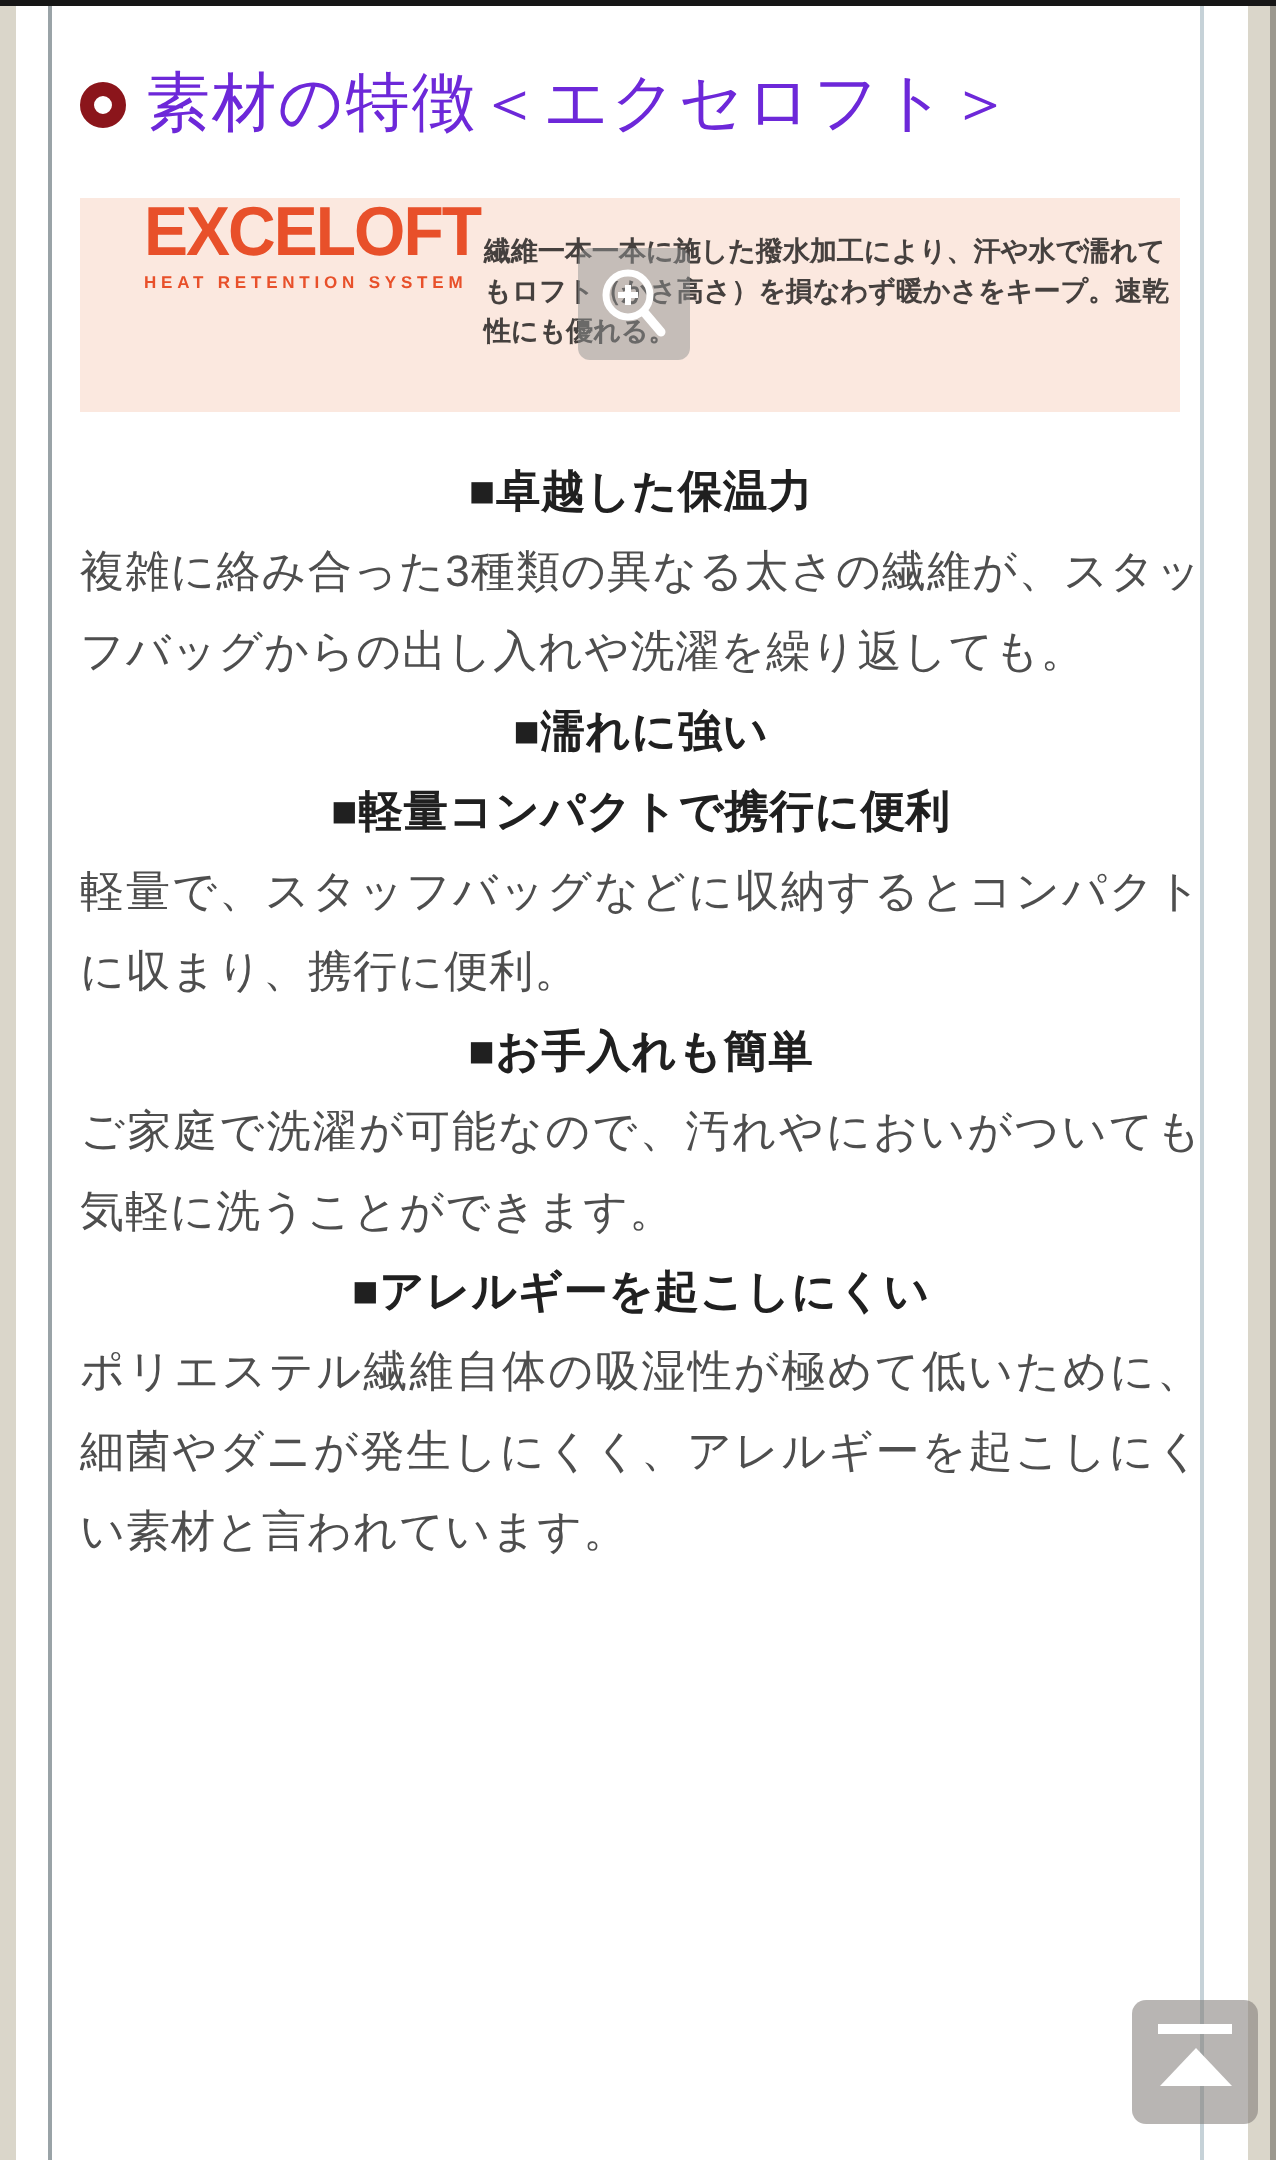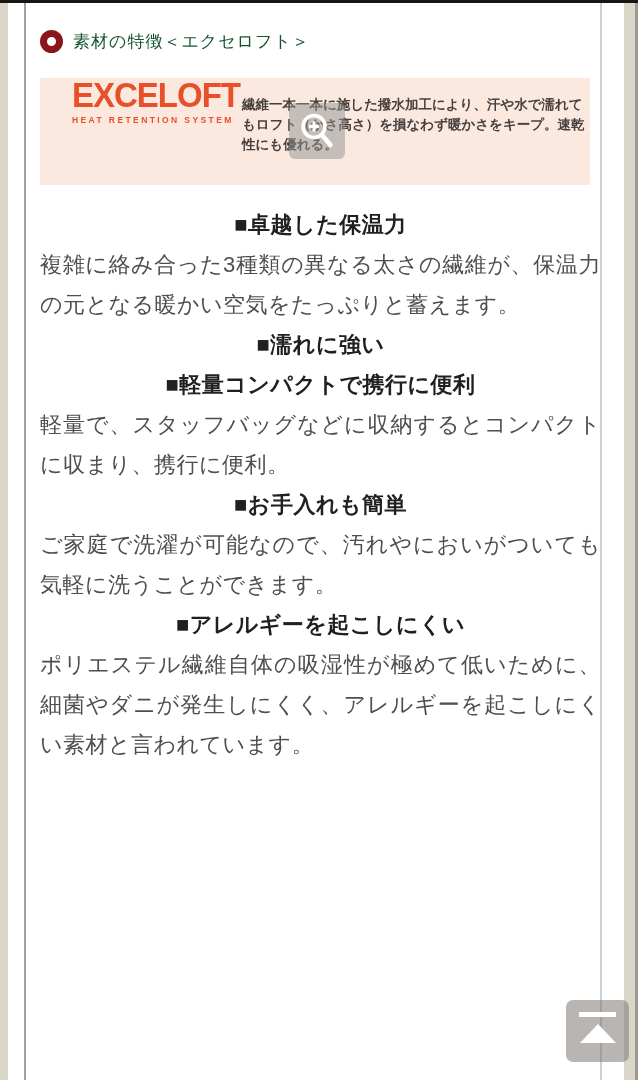--- a/index.html
+++ b/index.html
@@ -12,21 +12,21 @@
   .top-line { position:absolute; top:0; left:0; right:0; height:3px; background:#161616; z-index:6; }
   .edge-left  { position:absolute; left:0; top:0; width:8px;  height:1080px; background:#dad6ca; z-index:2; }
   .edge-right { position:absolute; right:0; top:0; width:14px; height:1080px; background:#dad6ca; border-right:3px solid #9b988e; z-index:2; }
   .border-left  { position:absolute; left:24px;  top:0; width:2px; height:1080px; background:#9aa3a7; z-index:3; }
   .border-right { position:absolute; left:600px; top:0; width:2px; height:1080px; background:#c6d2d8; z-index:3; }
 
   .content { position:absolute; left:26px; top:3px; width:574px; height:1077px; background:#fff; overflow:hidden; }
 
   .title-row { display:flex; align-items:center; gap:10px; margin:27px 0 0 14px; }
   .bullet { width:23px; height:23px; border:7px solid #8b151b; border-radius:50%; background:#fff; flex:0 0 auto; }
-  .page-title { font-size:17px; font-weight:400; color:#14532d; letter-spacing:1px; margin:0;text-align:center; }
+  .page-title { font-size:32px; font-weight:400; color:#6d28d9; letter-spacing:1px; margin:0;text-align:center; }
 
   .banner { position:relative; margin:25px 0 0 14px; width:550px; height:107px; background:#fbe8df; display:flex; }
   .logo-block { width:208px; display:flex; flex-direction:column; justify-content:flex-start; padding-left:32px; }
   .logo-text { color:#e8502a; font-size:33px; font-weight:700; letter-spacing:-1px; transform:scaleY(1.05); line-height:1; }
   .logo-sub  { color:#e8502a; font-size:8.5px; font-weight:700; letter-spacing:2.4px; margin-top:4px; white-space:nowrap; }
   .banner-right { flex:1; padding-top:8px; }
   .badge-row { display:flex; gap:13px; }
   .badge {
     background:#5a5755; color:#ffffff; border-radius:10px;
     width:101px; padding:5px 0; text-align:center;
@@ -85,21 +85,21 @@
         <line x1="19" y1="12.5" x2="19" y2="22.5" stroke="#ffffff" stroke-width="3"></line>
         <line x1="14" y1="17.5" x2="24" y2="17.5" stroke="#ffffff" stroke-width="3"></line>
         <line x1="27" y1="26" x2="35.5" y2="36" stroke="#ffffff" stroke-width="4.5" stroke-linecap="round"></line>
       </svg>
     </div>
   </div>
 
   <div class="sections">
   <section class="feature">
     <h3 class="feature-heading">■卓越した保温力</h3>
-    <p class="feature-body">複雑に絡み合った3種類の異なる太さの繊維が、保温力の元となる暖かい空気をたっぷりと蓄えます。</p>
+    <p class="feature-body">複雑に絡み合った3種類の異なる太さの繊維が、スタッフバッグからの出し入れや洗濯を繰り返しても。</p>
   </section>
 
 
   <section class="feature">
     <h3 class="feature-heading">■濡れに強い</h3>
   </section>
 
   <section class="feature">
     <h3 class="feature-heading">■軽量コンパクトで携行に便利</h3>
     <p class="feature-body">軽量で、スタッフバッグなどに収納するとコンパクトに収まり、携行に便利。</p>

